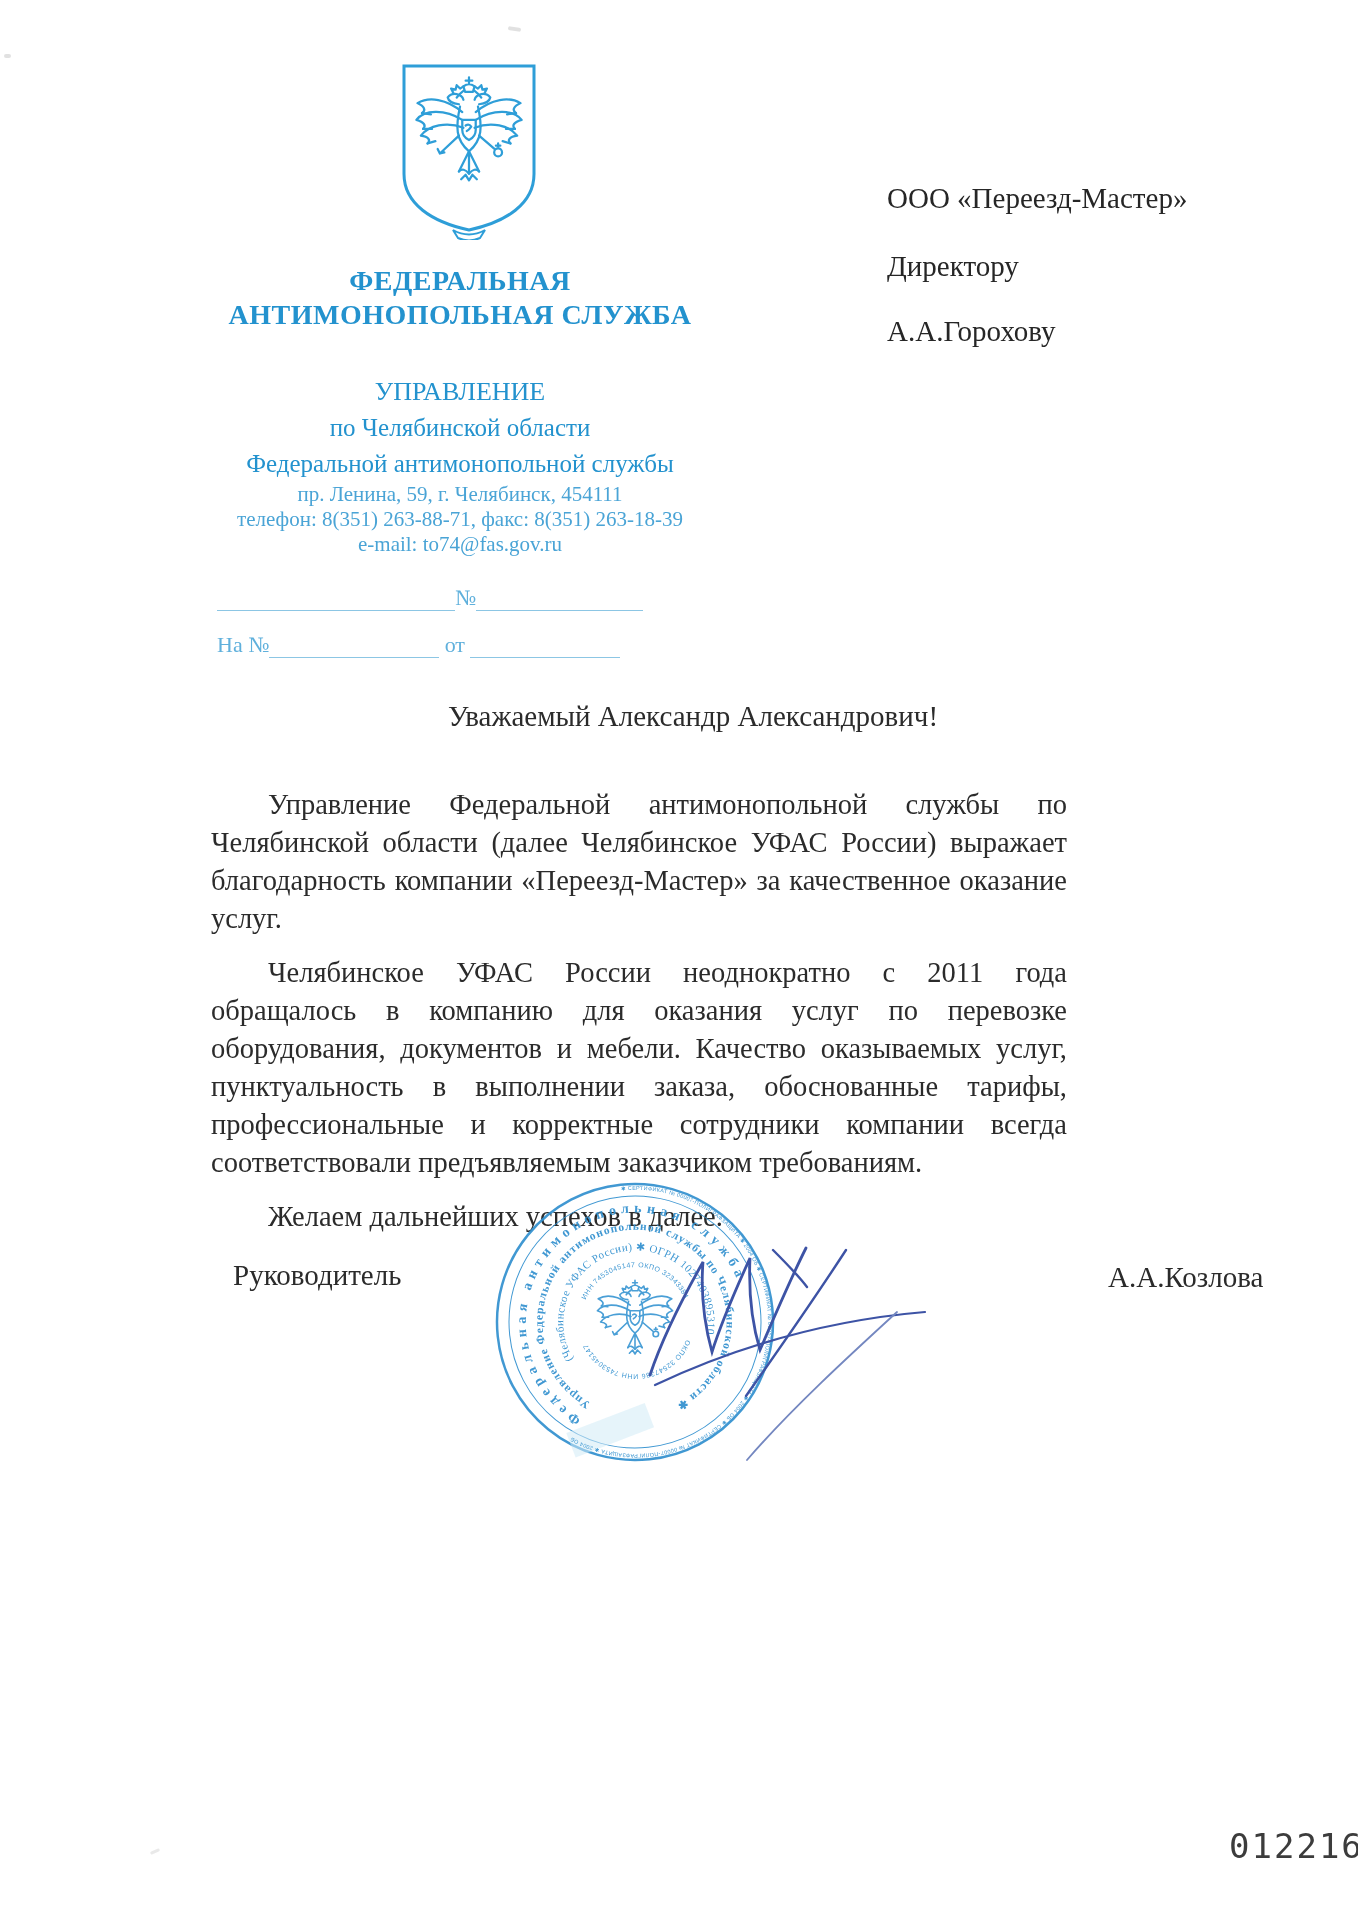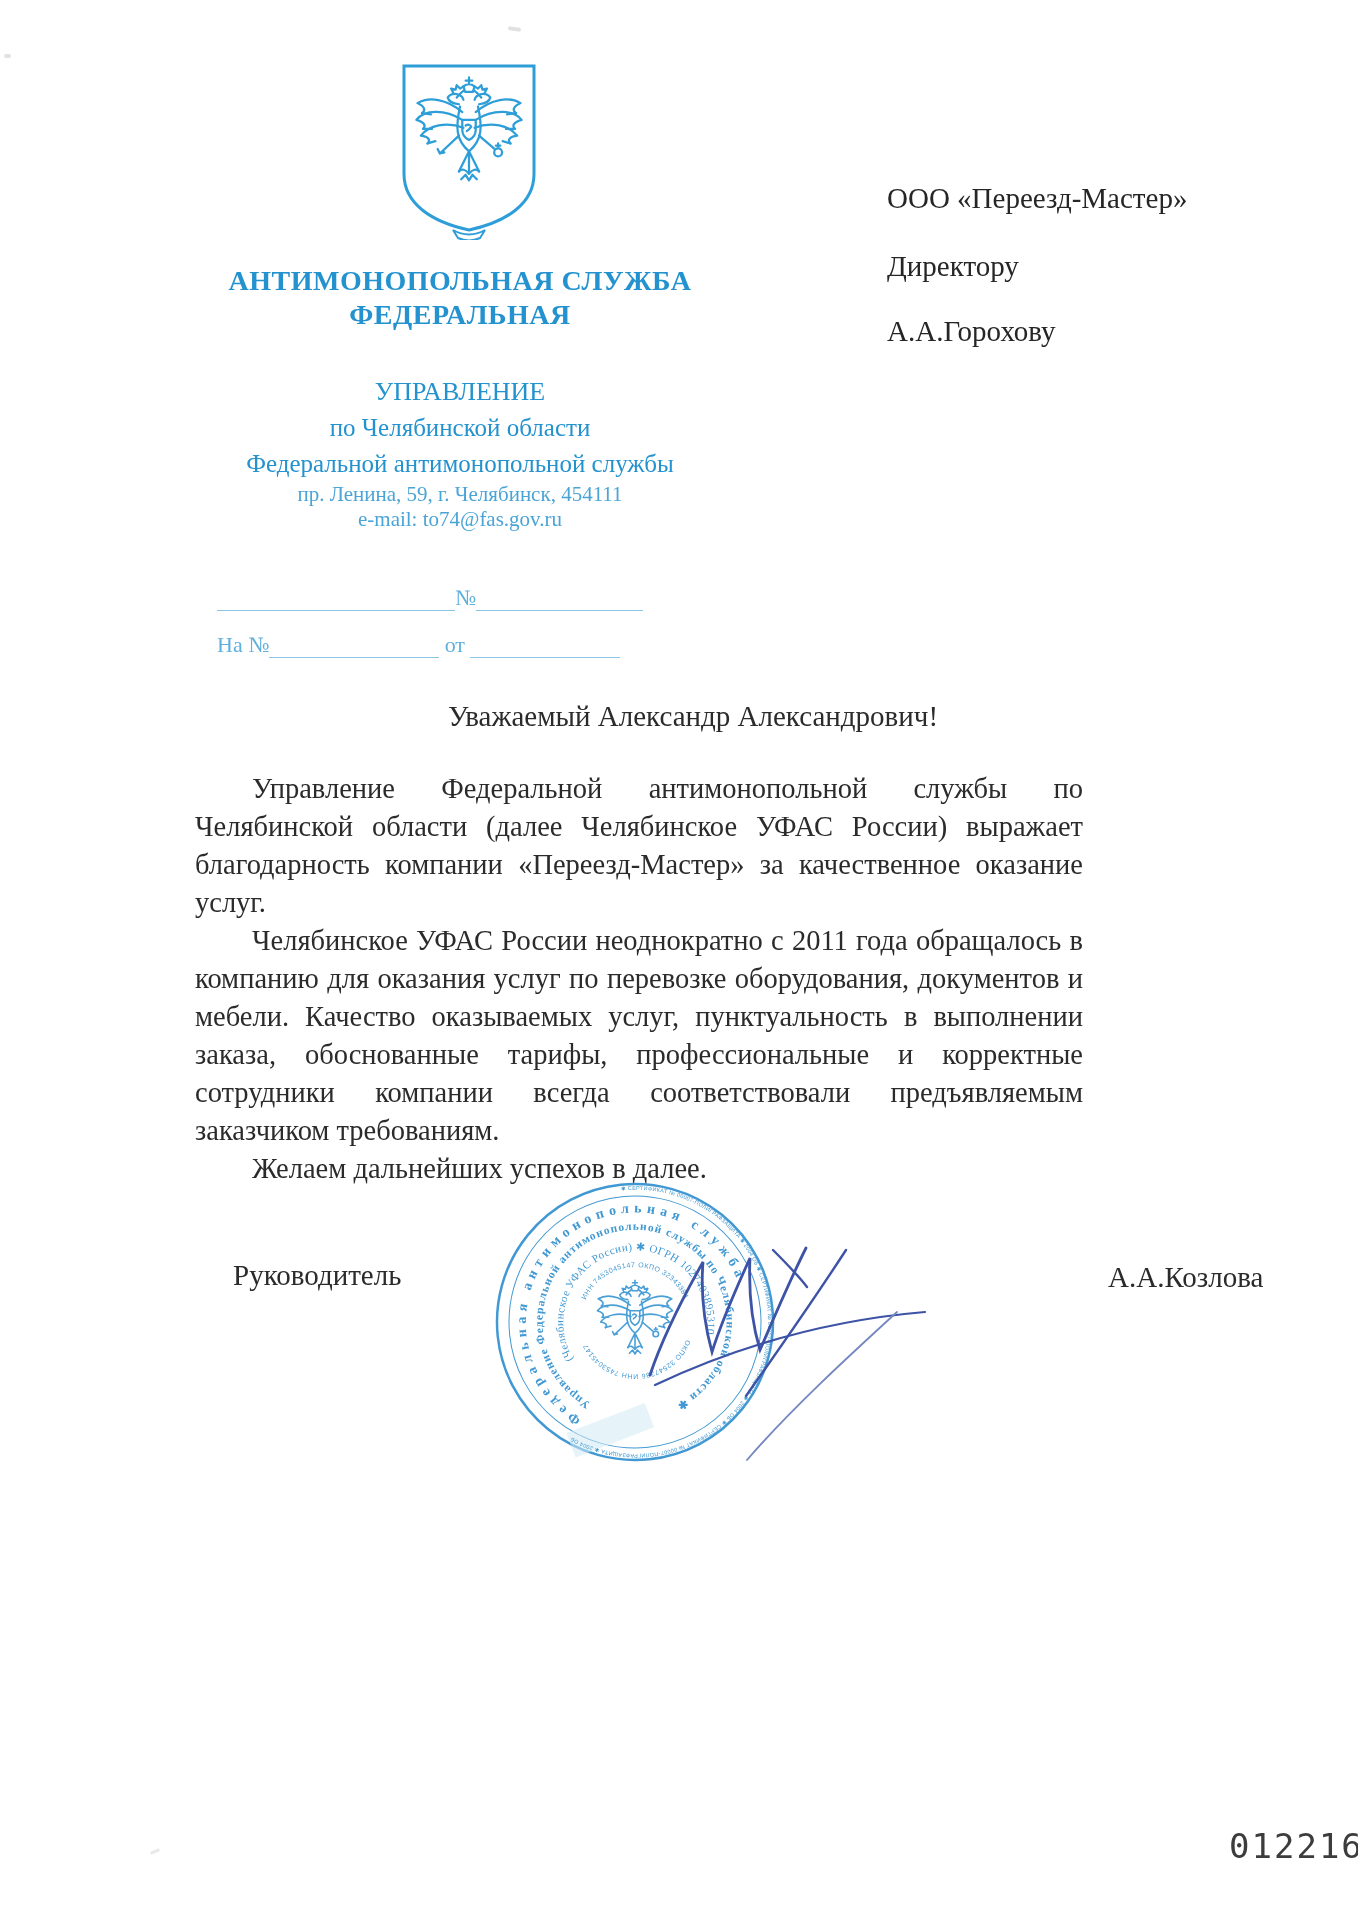--- a/index.html
+++ b/index.html
@@ -18,21 +18,21 @@
   
   .refline{color:#5fb0dc;font-size:22px;}
   .u{display:inline-block;border-bottom:1.5px solid #8cc6e4;height:22px;vertical-align:bottom;}
   .ref1{left:217px;top:585px;}
   .ref2{left:217px;top:632px;}
   
   .rcp{left:887px;font-size:29px;color:#262626;}
   
   .salutation{left:188px;top:700px;width:890px;text-align:center;font-size:29px;position:absolute;padding-left:120px;box-sizing:border-box;}
   .bodytext{left:195px;top:770px;width:888px;font-size:28.5px;line-height:38px;text-align:justify;}
-  .bodytext p{margin:0;text-indent:57px;}
+  .bodytext p{margin:16px;text-indent:57px;}
   .bodytext p.last{text-align:left;}
   
   .sig-title{left:233px;top:1259px;font-size:29px;text-align:center;}
   .sig-name{left:1108px;top:1261px;font-size:29px;}
   
   .stamp{left:495px;top:1182px;width:280px;height:280px;opacity:.92;}
   .pen{left:560px;top:1140px;width:400px;height:330px;}
   
   .docnum{left:1210px;top:1826px;font-family:"DejaVu Sans Mono", monospace;font-size:34px;color:#3c3c3c;letter-spacing:2px;margin-left:19px;}
   
@@ -91,32 +91,33 @@
 
 <svg class="abs emblem" viewBox="0 0 152 182">
   <g stroke="#2e9ed8" fill="none">
     <path d="M11,8 H141 V116 C141,146 113,164 76,172 C39,164 11,146 11,116 Z" stroke-width="3"></path>
     <path d="M60,172 q16,9 32,0 l-5,8 q-11,5 -22,0 z" stroke-width="2"></path>
   </g>
   <use href="#eagle" transform="translate(20,16) scale(1.12)" stroke="#2e9ed8"></use>
 </svg>
 
 <div class="abs lh-block agency">
+  <div>ФЕДЕРАЛЬНАЯ</div>
   <div>АНТИМОНОПОЛЬНАЯ СЛУЖБА</div>
-  <div>ФЕДЕРАЛЬНАЯ</div>
 </div>
 
 <div class="abs lh-block office">
   <div>УПРАВЛЕНИЕ</div>
   <div class="small">по Челябинской области</div>
   <div class="small">Федеральной антимонопольной службы</div>
 </div>
 
 <div class="abs lh-block addr">
   <div>пр. Ленина, 59, г. Челябинск, 454111</div>
+  <div>телефон: 8(351) 263-88-71, факс: 8(351) 263-18-39</div>
   <div>e-mail: to74@fas.gov.ru</div>
 </div>
 
 <div class="abs refline ref1">
   <span class="u" style="width:238px"></span><span>№</span><span class="u" style="width:167px"></span>
 </div>
 <div class="abs refline ref2">
   <span>На №</span><span class="u" style="width:170px"></span>&nbsp;<span>от</span>&nbsp;<span class="u" style="width:150px"></span>
 </div>
 

